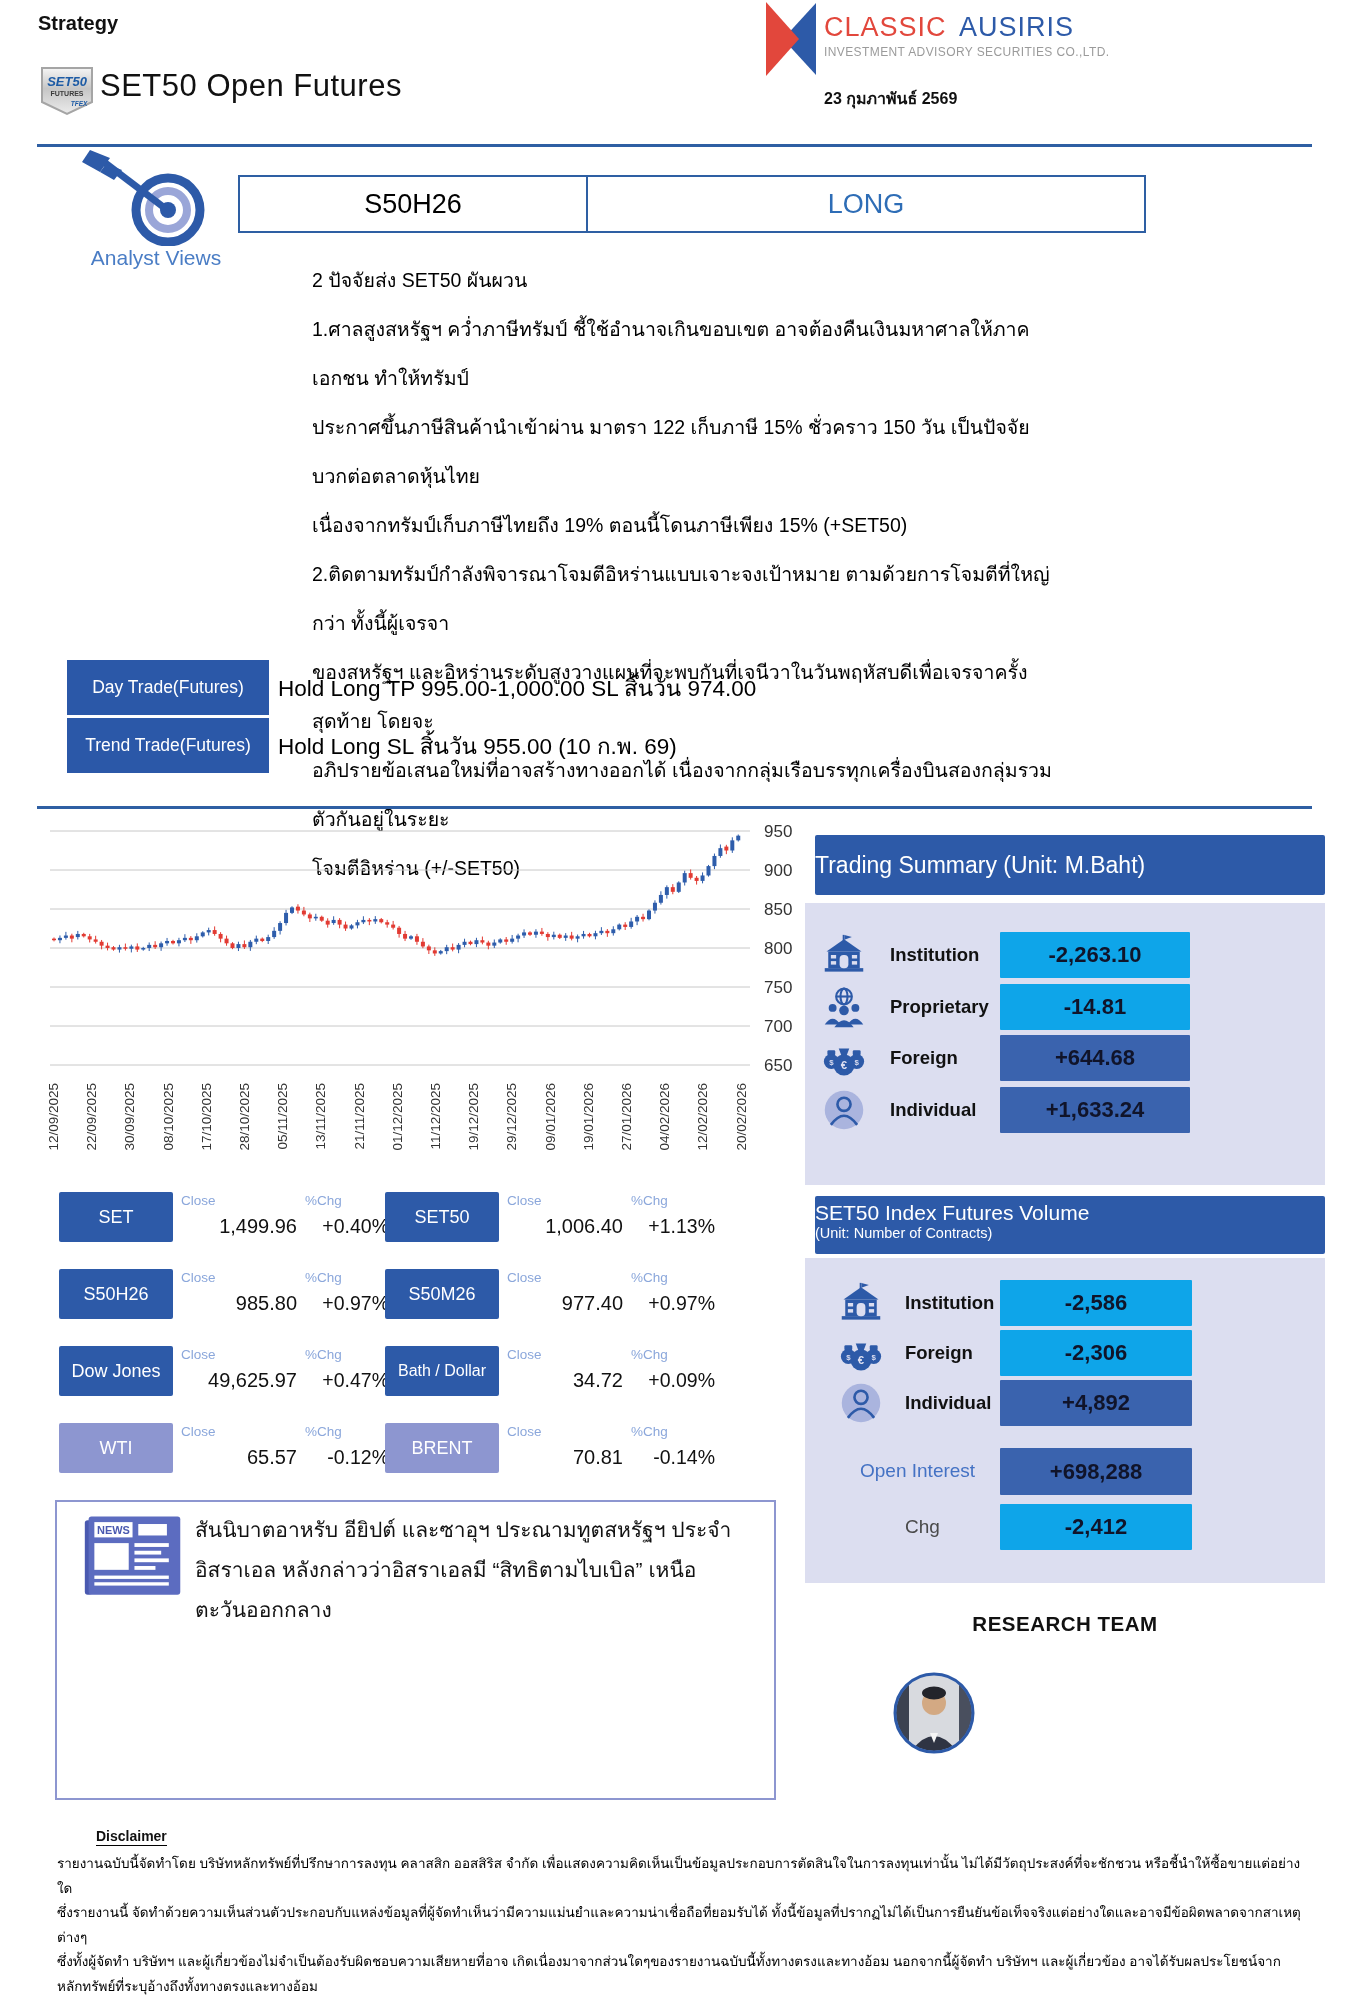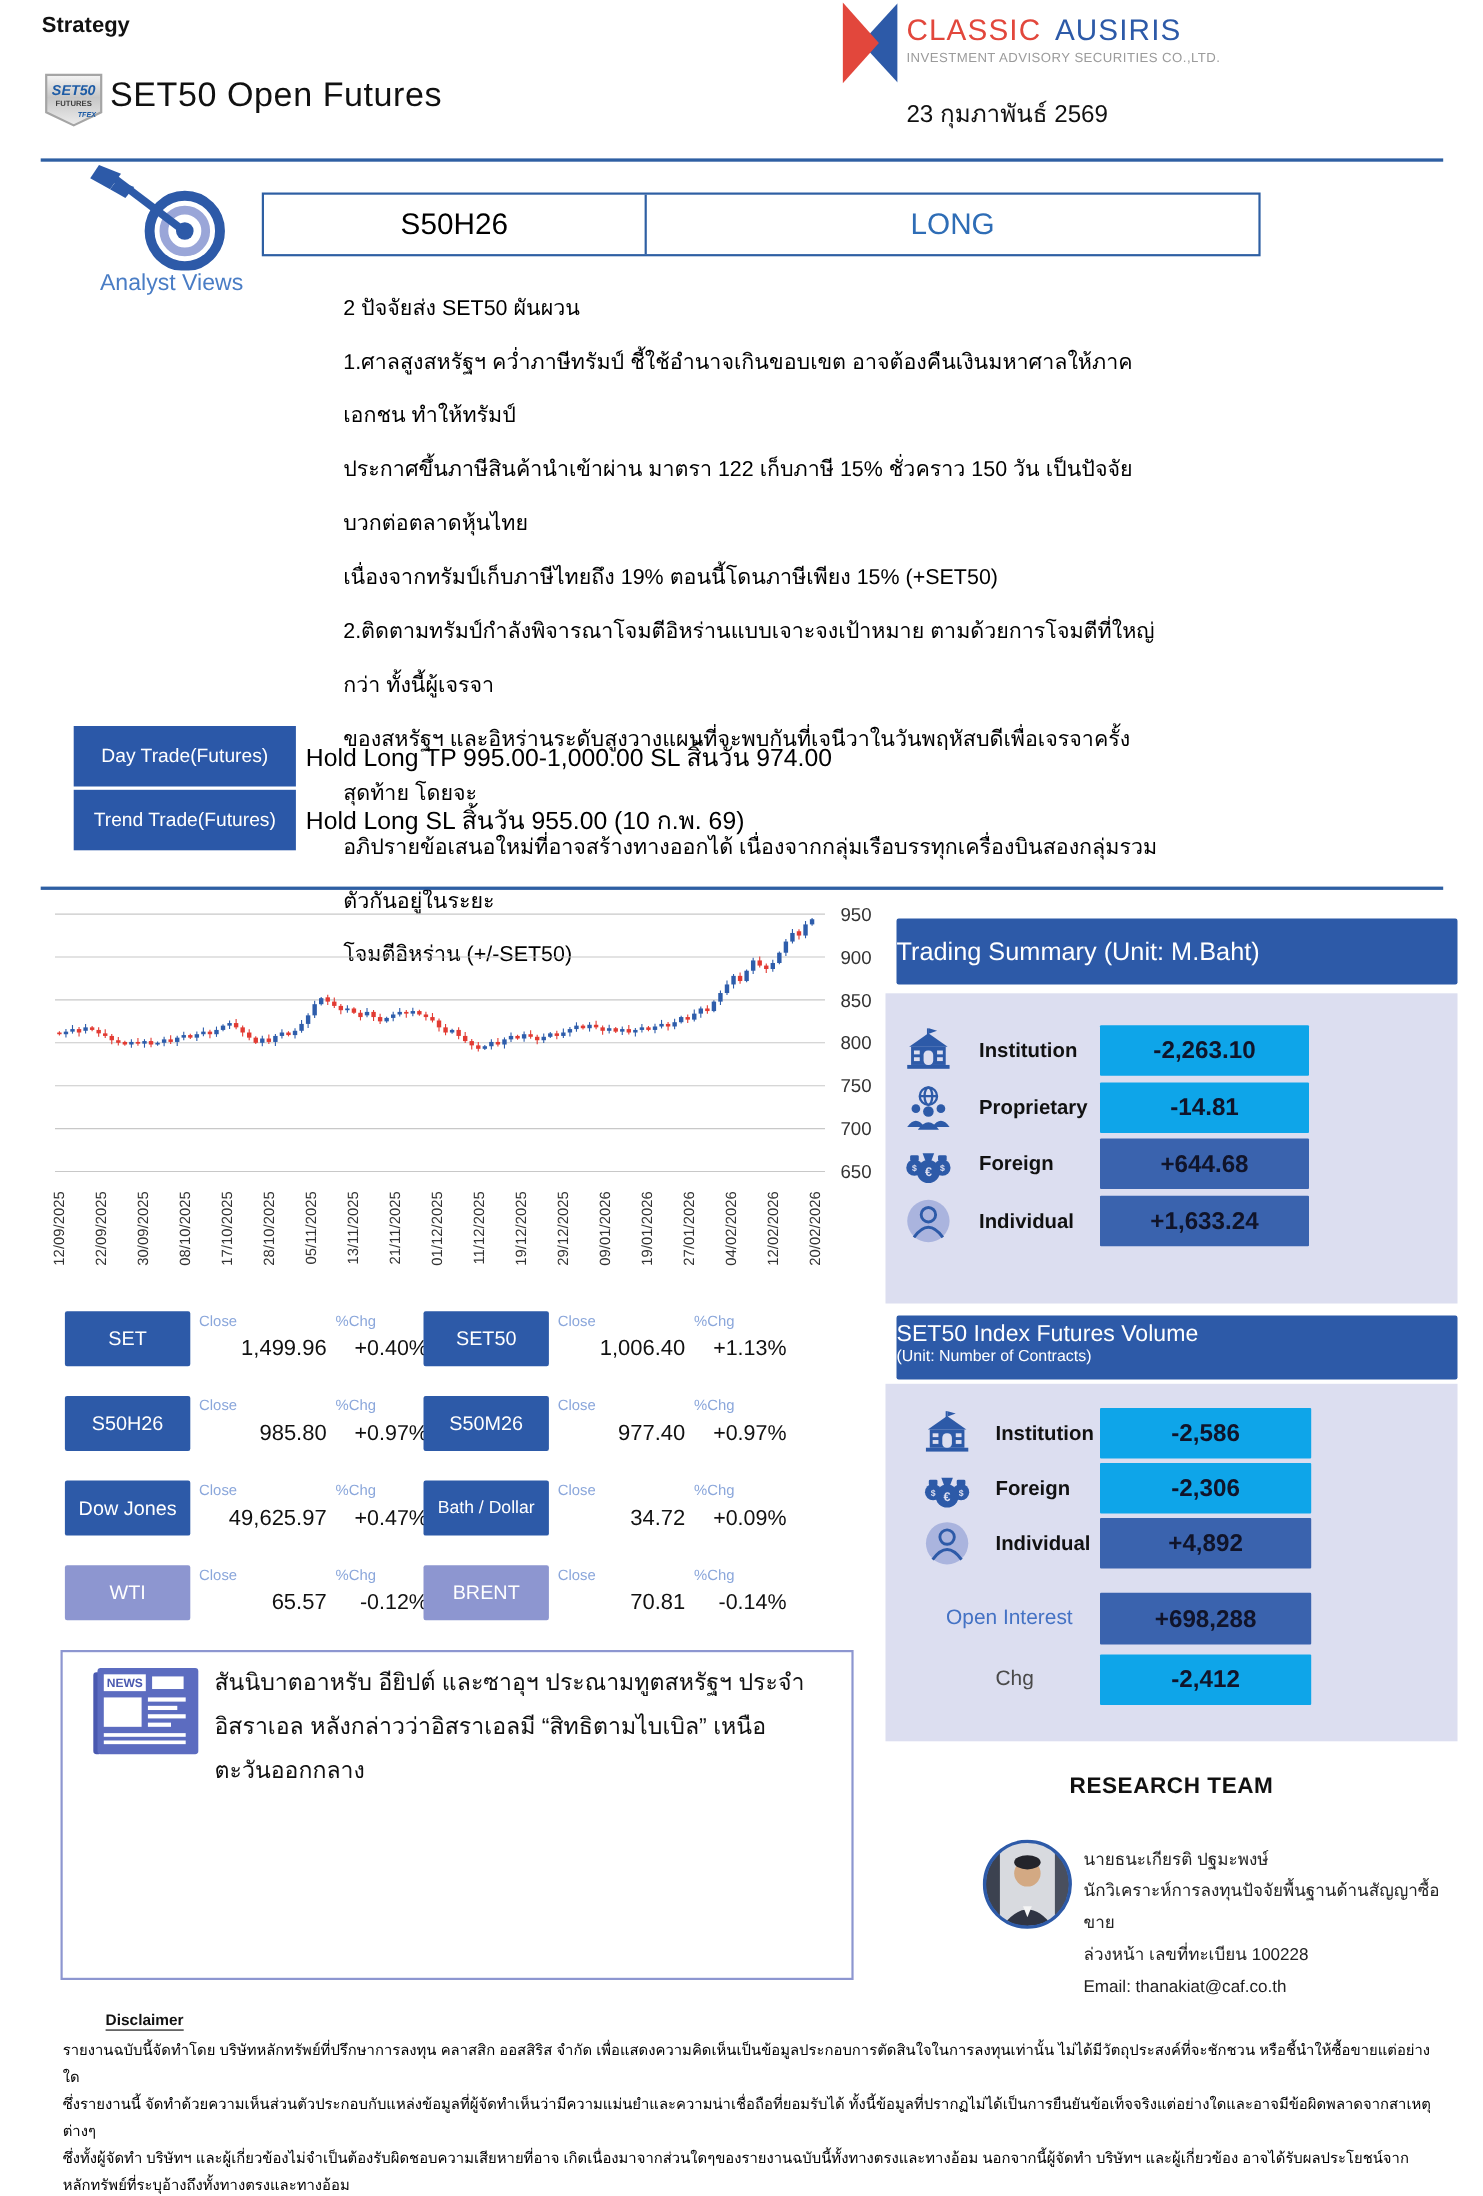--- a/index.html
+++ b/index.html
@@ -4,21 +4,21 @@
 <style>
   html,body{margin:0;padding:0;background:#fff;}
   .page{position:relative;width:1348px;height:1996px;background:#fff;overflow:hidden;
         font-family:"Liberation Sans","DejaVu Sans",sans-serif;color:#111;}
   .abs{position:absolute;}
   .rule{position:absolute;background:#2e5fa3;height:3px;}
   .strategy{left:38px;top:12px;font-size:20px;font-weight:700;}
   .pagetitle{left:100px;top:68px;font-size:31px;font-weight:500;letter-spacing:.5px;}
   .brandword{font-size:27px;font-weight:500;letter-spacing:1px;display:inline-block;}
   .brandsub{font-size:12px;color:#9b9b9b;letter-spacing:.4px;margin-top:2px;}
-  .repdate{left:824px;top:86px;font-size:22px;font-weight:400;}
+  .repdate{left:824px;top:86px;font-size:16px;font-weight:700;}
   .analystlbl{left:56px;top:246px;width:200px;text-align:center;font-size:21px;color:#4a7dc5;}
   .reasonsbox{left:60px;top:288px;width:243px;height:87px;background:#2b58a8;color:#fff;
               display:flex;align-items:center;justify-content:center;font-size:21px;font-weight:700;}
   .signal{left:238px;top:175px;width:908px;height:58px;border:2px solid #2e5fa3;display:flex;box-sizing:border-box;}
   .signal .c1{width:346px;display:flex;align-items:center;justify-content:center;font-size:27px;color:#000;}
   .signal .c2{flex:1;border-left:2px solid #2e5fa3;display:flex;align-items:center;justify-content:center;
               font-size:27px;color:#2e6db6;}
   .reasonlines{left:312px;top:256px;width:745px;font-size:19.5px;line-height:49px;color:#000;}
   .tradebox{position:absolute;left:67px;width:202px;height:55px;background:#2b58a8;color:#fff;
             display:flex;align-items:center;justify-content:center;font-size:17.5px;}
@@ -573,26 +573,20 @@
         <rect x="3" y="3" width="13" height="76" fill="#3c4250"></rect>
         <rect x="66" y="3" width="13" height="76" fill="#494f5e"></rect>
         <circle cx="41" cy="31" r="12" fill="#d3a983"></circle>
         <ellipse cx="41" cy="21" rx="12" ry="6.5" fill="#23242b"></ellipse>
         <path d="M16,82 Q41,46 66,82 Z" fill="#2f3443"></path>
         <polygon points="37,61 45,61 41,71" fill="#f5f5f5"></polygon>
       </g>
       <circle cx="41" cy="41" r="39" fill="none" stroke="#2d5aa8" stroke-width="3"></circle>
     </svg>
   </div>
-  <div class="abs rlines">
-    <div>นายธนะเกียรติ ปฐมะพงษ์</div>
-    <div>นักวิเคราะห์การลงทุนปัจจัยพื้นฐานด้านสัญญาซื้อขาย</div>
-    <div>ล่วงหน้า เลขที่ทะเบียน 100228</div>
-    <div>Email: thanakiat@caf.co.th</div>
-  </div>
 
   <div class="abs dhead">Disclaimer</div>
   <div class="abs dlines" id="disclaimer-lines">
       <div>รายงานฉบับนี้จัดทำโดย บริษัทหลักทรัพย์ที่ปรึกษาการลงทุน คลาสสิก ออสสิริส จำกัด เพื่อแสดงความคิดเห็นเป็นข้อมูลประกอบการตัดสินใจในการลงทุนเท่านั้น  ไม่ได้มีวัตถุประสงค์ที่จะชักชวน หรือชี้นำให้ซื้อขายแต่อย่างใด</div>
       <div>ซึ่งรายงานนี้ จัดทำด้วยความเห็นส่วนตัวประกอบกับแหล่งข้อมูลที่ผู้จัดทำเห็นว่ามีความแม่นยำและความน่าเชื่อถือที่ยอมรับได้  ทั้งนี้ข้อมูลที่ปรากฏไม่ได้เป็นการยืนยันข้อเท็จจริงแต่อย่างใดและอาจมีข้อผิดพลาดจากสาเหตุต่างๆ</div>
       <div>ซึ่งทั้งผู้จัดทำ บริษัทฯ และผู้เกี่ยวข้องไม่จำเป็นต้องรับผิดชอบความเสียหายที่อาจ  เกิดเนื่องมาจากส่วนใดๆของรายงานฉบับนี้ทั้งทางตรงและทางอ้อม  นอกจากนี้ผู้จัดทำ บริษัทฯ และผู้เกี่ยวข้อง อาจได้รับผลประโยชน์จาก</div>
       <div>หลักทรัพย์ที่ระบุอ้างถึงทั้งทางตรงและทางอ้อม</div>
     </div>
 
 </div>

